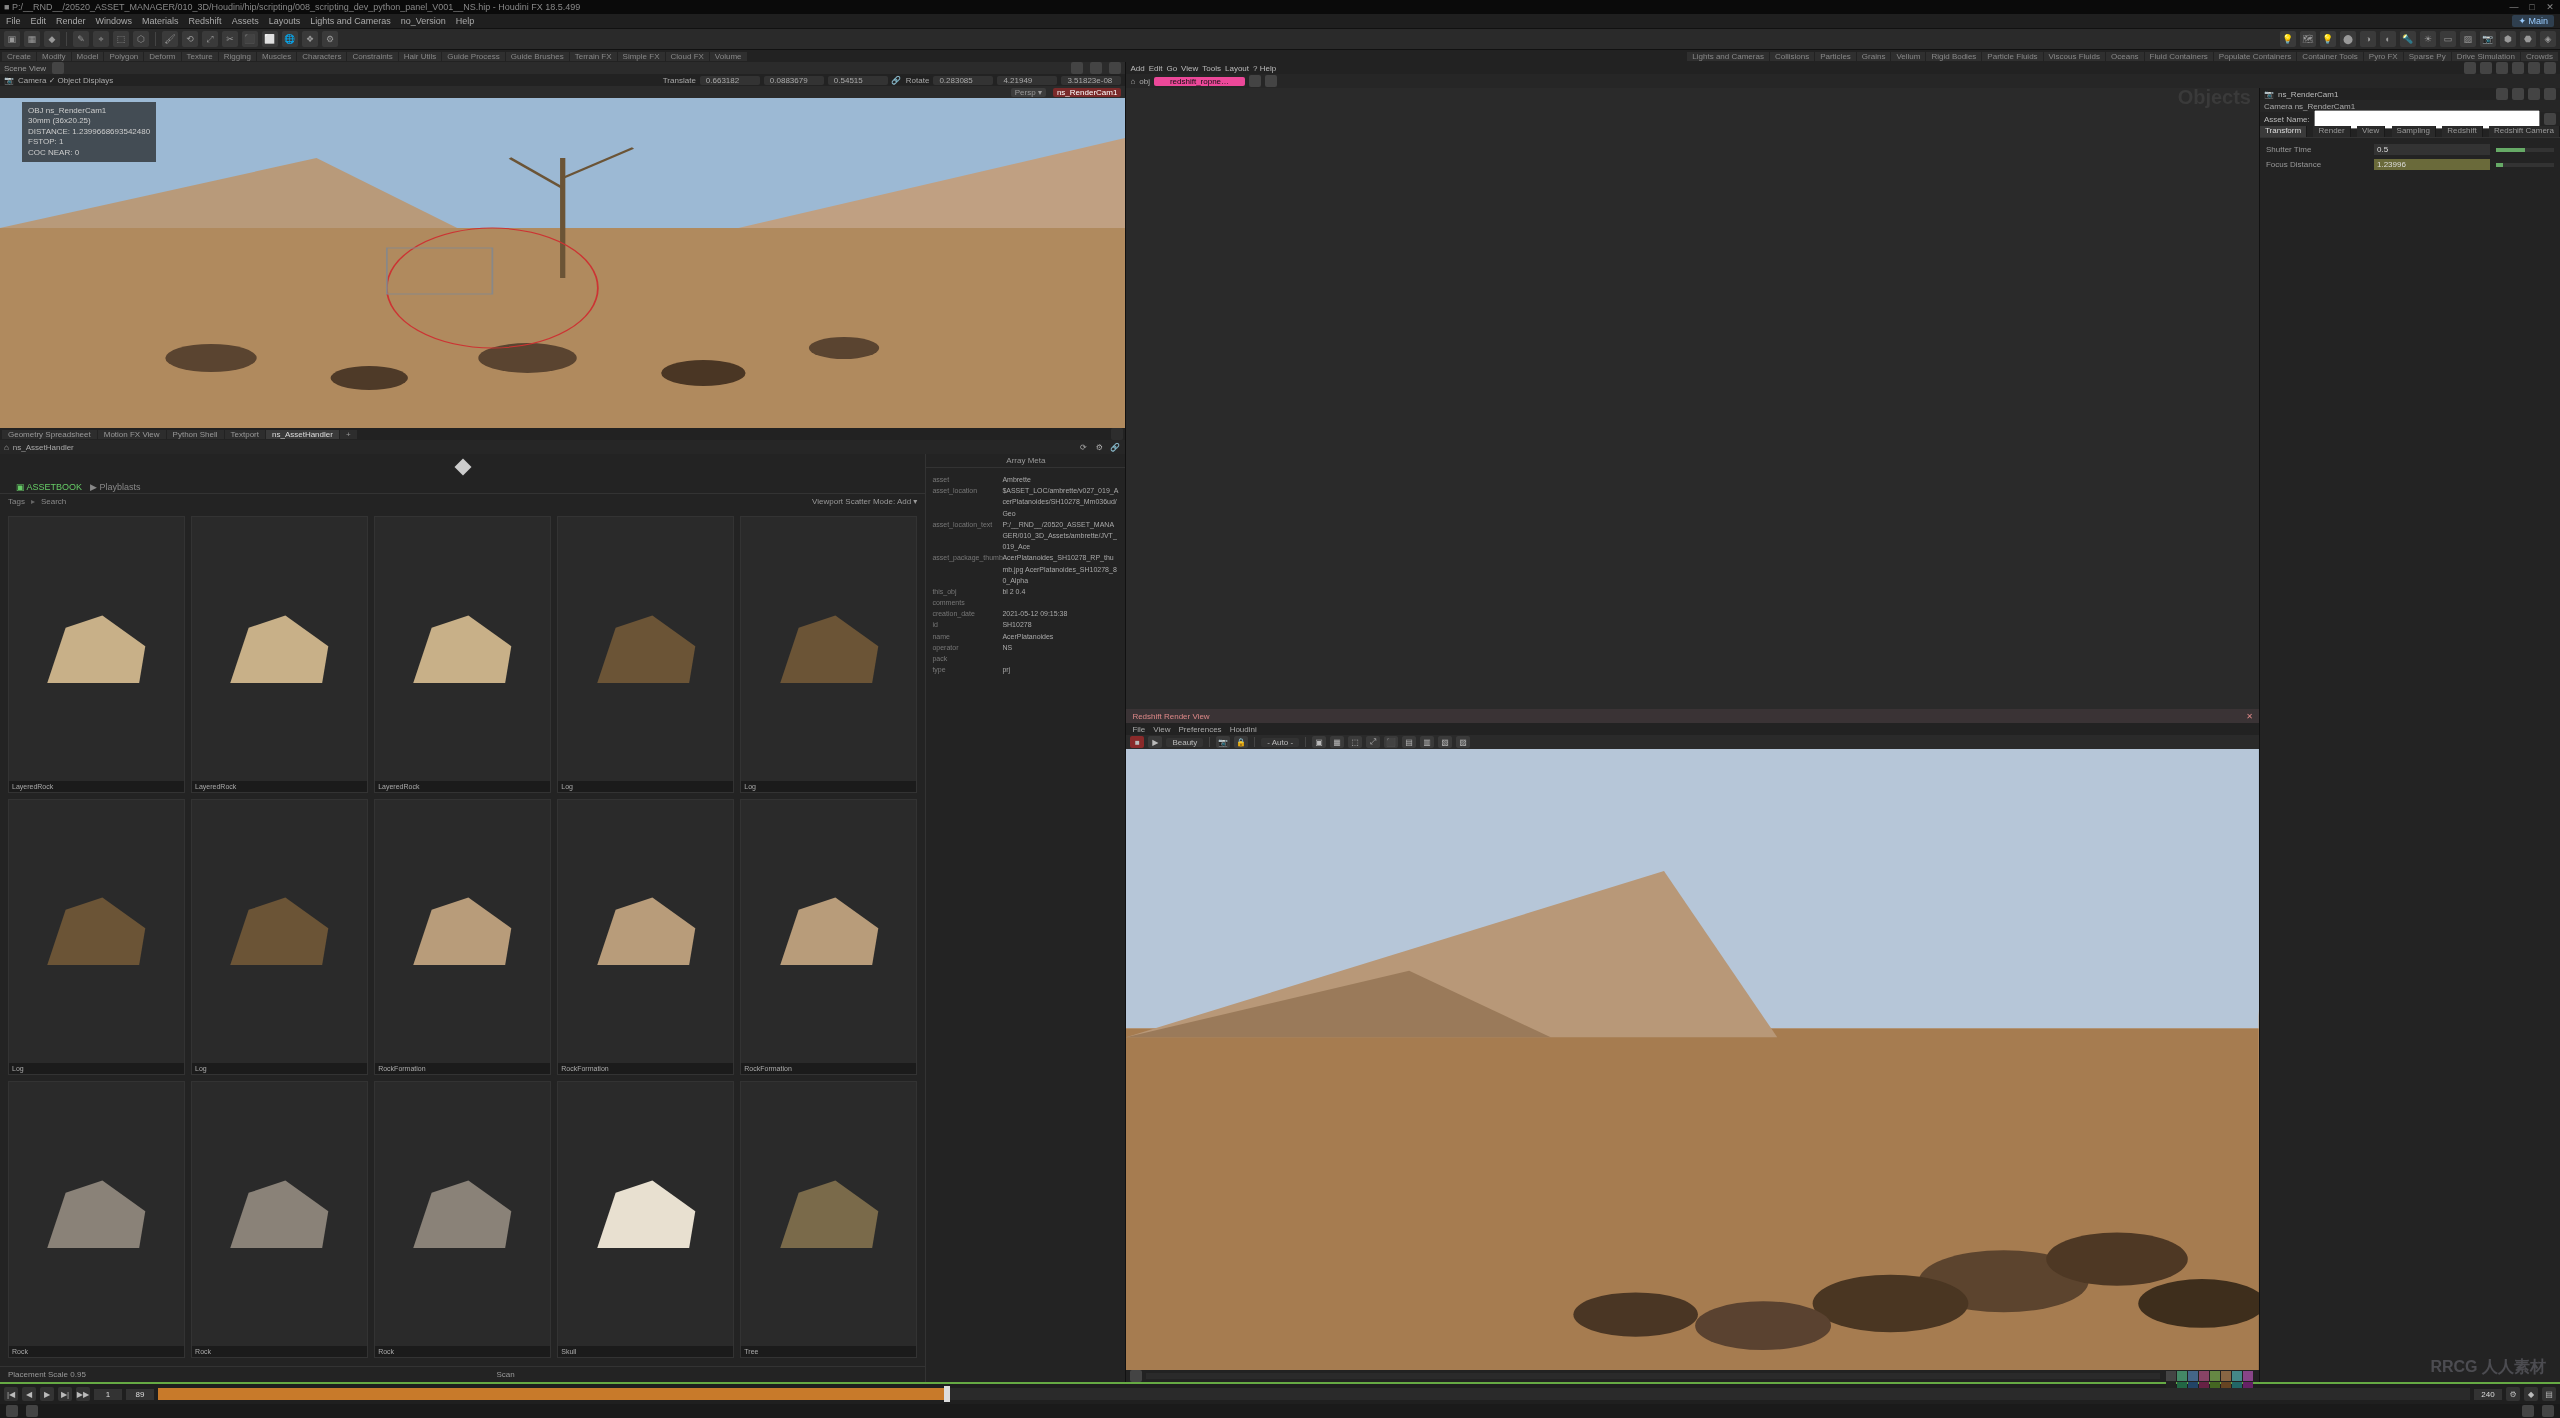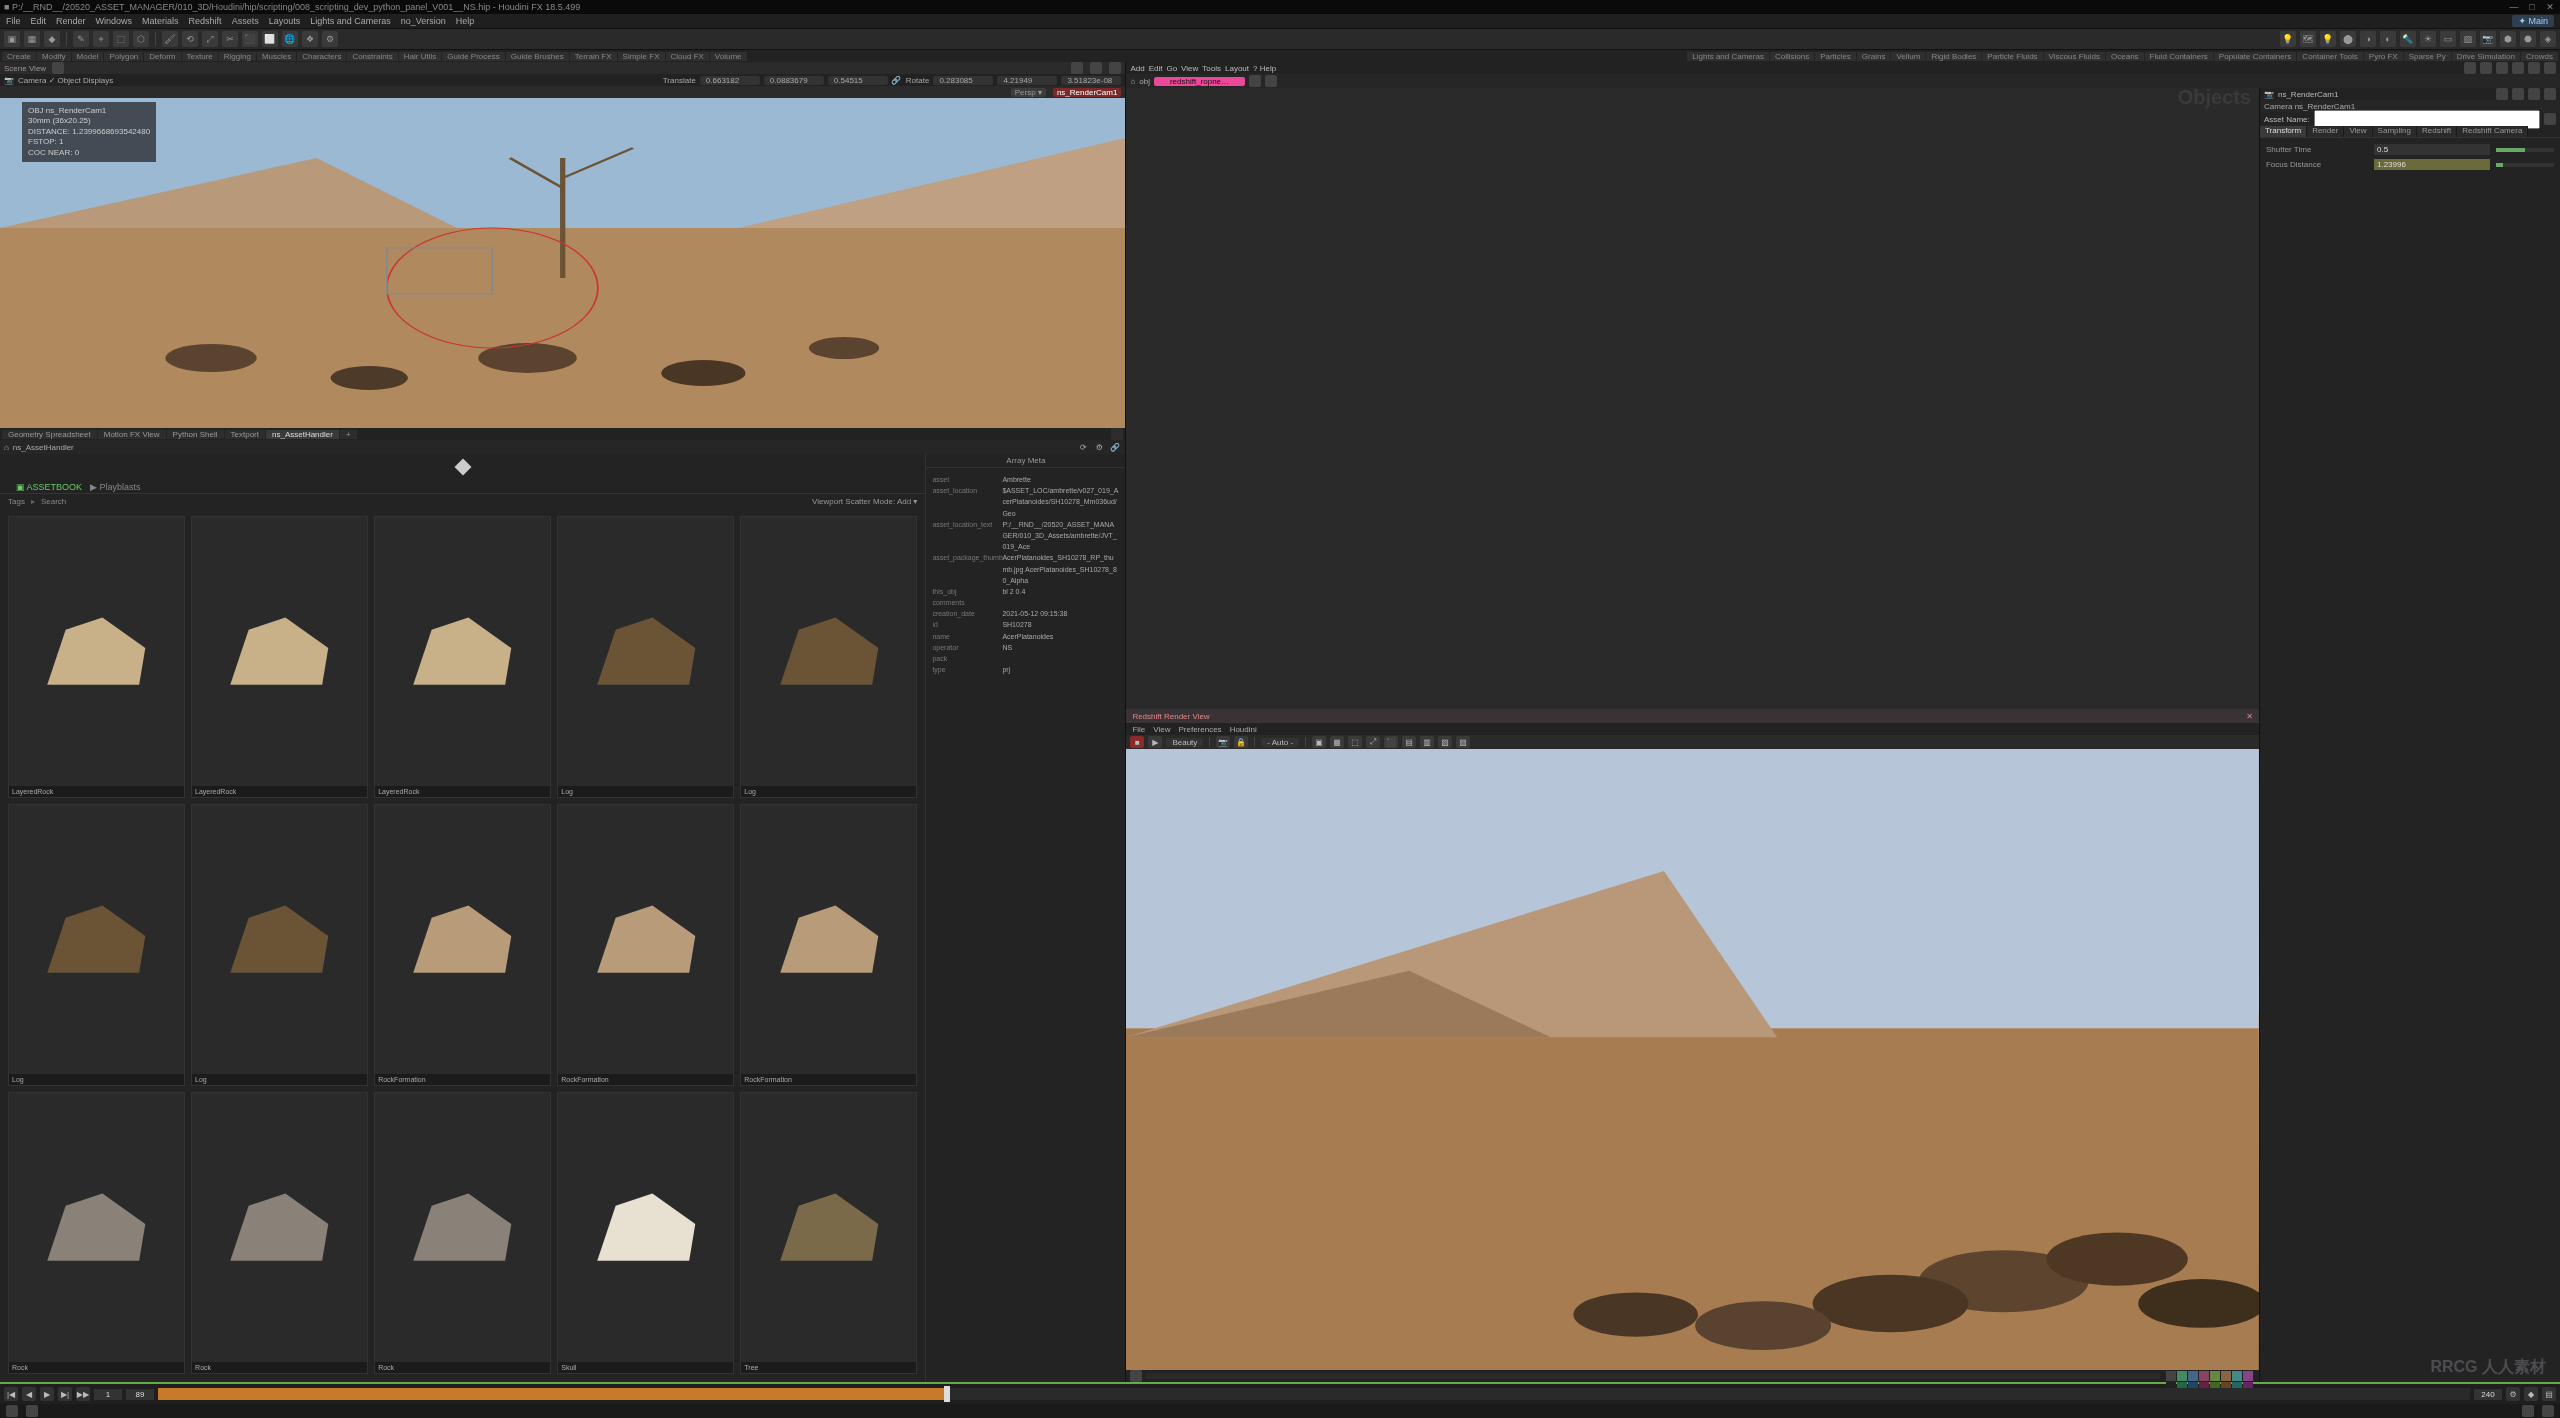--- a/index.html
+++ b/index.html
@@ -101,21 +101,21 @@
 .render-bottom { height:12px; background:#222; display:flex;align-items:center; padding:0 4px; gap:4px;}
 .swatches { display:flex; flex-direction:column; gap:1px; margin-left:auto; padding:2px;}
 .swatch-row { display:flex; gap:1px; }
 .swatch-row span { width:10px;height:10px; }
 
 
 .param-header { height:12px; background:#222; display:flex;align-items:center;padding:0 4px;font-size:8px;gap:4px;}
 .param-header .right{margin-left:auto;display:flex;gap:4px;}
 .param-crumb { height:12px; background:#262626; padding:0 4px; font-size:8px; display:flex;align-items:center;gap:4px;color:#aaa;}
 .param-name { height:14px; display:flex;align-items:center;padding:0 4px;gap:4px;font-size:8px;}
-.param-tabs { height:12px; display:flex; font-size:8px; border-bottom:1px solid #333;}
+.param-tabs { height:12px; display:flex; font-size:8px; border-bottom:1px solid #333;justify-content:space-between;}
 .param-tabs span { padding:0 5px; background:#2a2a2a; border-right:1px solid #1a1a1a; color:#999;}
 .param-tabs span.active { background:#3a3a3a; color:#ddd;}
 .param-body { flex:1; padding:6px; font-size:8px; color:#aaa;}
 .param-body .prow { display:flex; align-items:center; gap:6px; margin-bottom:4px;}
 .param-body .prow .pl { width:64px; color:#999;}
 .param-body .prow input { flex:0 0 46px; background:#333; border:none; color:#ddd; font-size:8px; padding:1px 3px;margin-left:38px;}
 .param-body .prow .slider { flex:1; height:4px; background:#333; position:relative;}
 .param-body .prow .slider .fill { position:absolute; left:0; top:0; bottom:0; background:#6a6; }
 
 
@@ -475,20 +475,24 @@
             </div>
             <div class="asset-cell">
               <div class="thumb">
                 <svg viewBox="0 0 40 30">
                   <polygon points="4,26 10,8 22,4 36,14 34,26" fill="#7a6a4a"></polygon>
                 </svg>
               </div>
               <div class="label">Tree</div>
             </div>
           </div>
+        <div class="asset-bottom">
+          <span>Placement Scale   0.95</span>
+          <span class="scan">Scan</span>
+        </div>
       </div>
       <div class="asset-right">
         <div class="hdr">Array Meta</div>
         <div class="asset-meta" id="asset-meta">
             <div class="row">
               <div class="k">asset</div>
               <div class="v">Ambrette</div>
             </div>
             <div class="row">
               <div class="k">asset_location</div>

